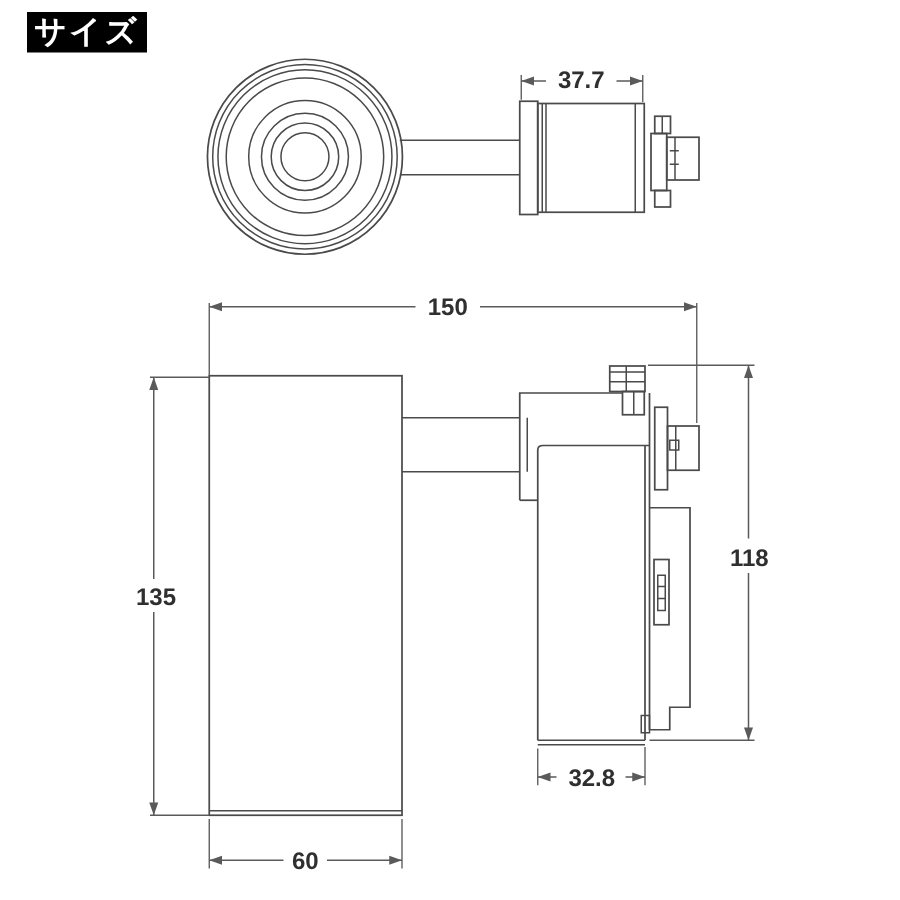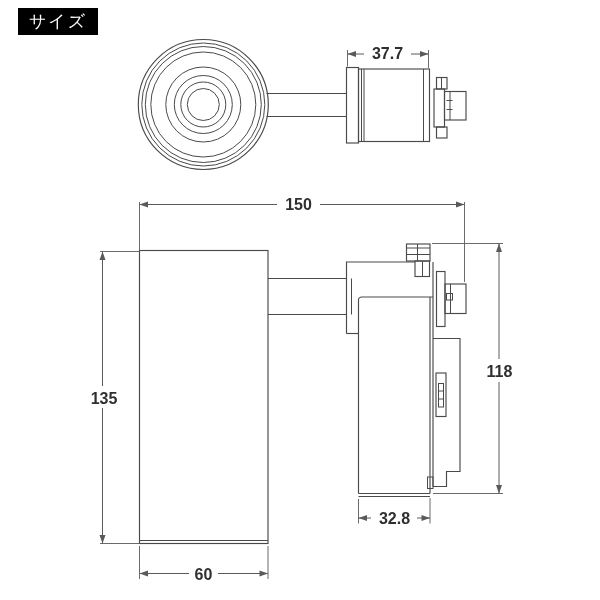--- a/index.html
+++ b/index.html
@@ -1,21 +1,21 @@
 <!DOCTYPE html>
 <html><head>
 <meta charset="utf-8">
 <style>
   html,body{margin:0;padding:0;background:#ffffff;}
   body{width:600px;height:600px;font-family:"Liberation Sans",sans-serif;}
   .canvas{position:relative;width:600px;height:600px;background:#ffffff;overflow:hidden;}
   .drawing-svg{position:absolute;left:0;top:0;}
   .size-badge{
     position:absolute;left:18px;top:8px;width:80px;height:27px;
-    background:#000000;color:#ffffff;font-weight:normal;font-size:17px;
+    background:#000000;color:#ffffff;font-weight:bold;font-size:21px;
     line-height:27px;text-align:center;letter-spacing:2px;
     font-family:"Liberation Sans","DejaVu Sans",sans-serif;
   }
   .outline{fill:none;stroke:#4a4a4a;stroke-width:1.15;}
   .thin{fill:none;stroke:#4a4a4a;stroke-width:1;}
   .dimline{fill:none;stroke:#5a5a5a;stroke-width:1;}
   .extline{fill:none;stroke:#5a5a5a;stroke-width:0.9;}
   .whitebg{fill:#ffffff;stroke:none;}
   text.dim{
     font-family:"Liberation Sans","DejaVu Sans",sans-serif;

